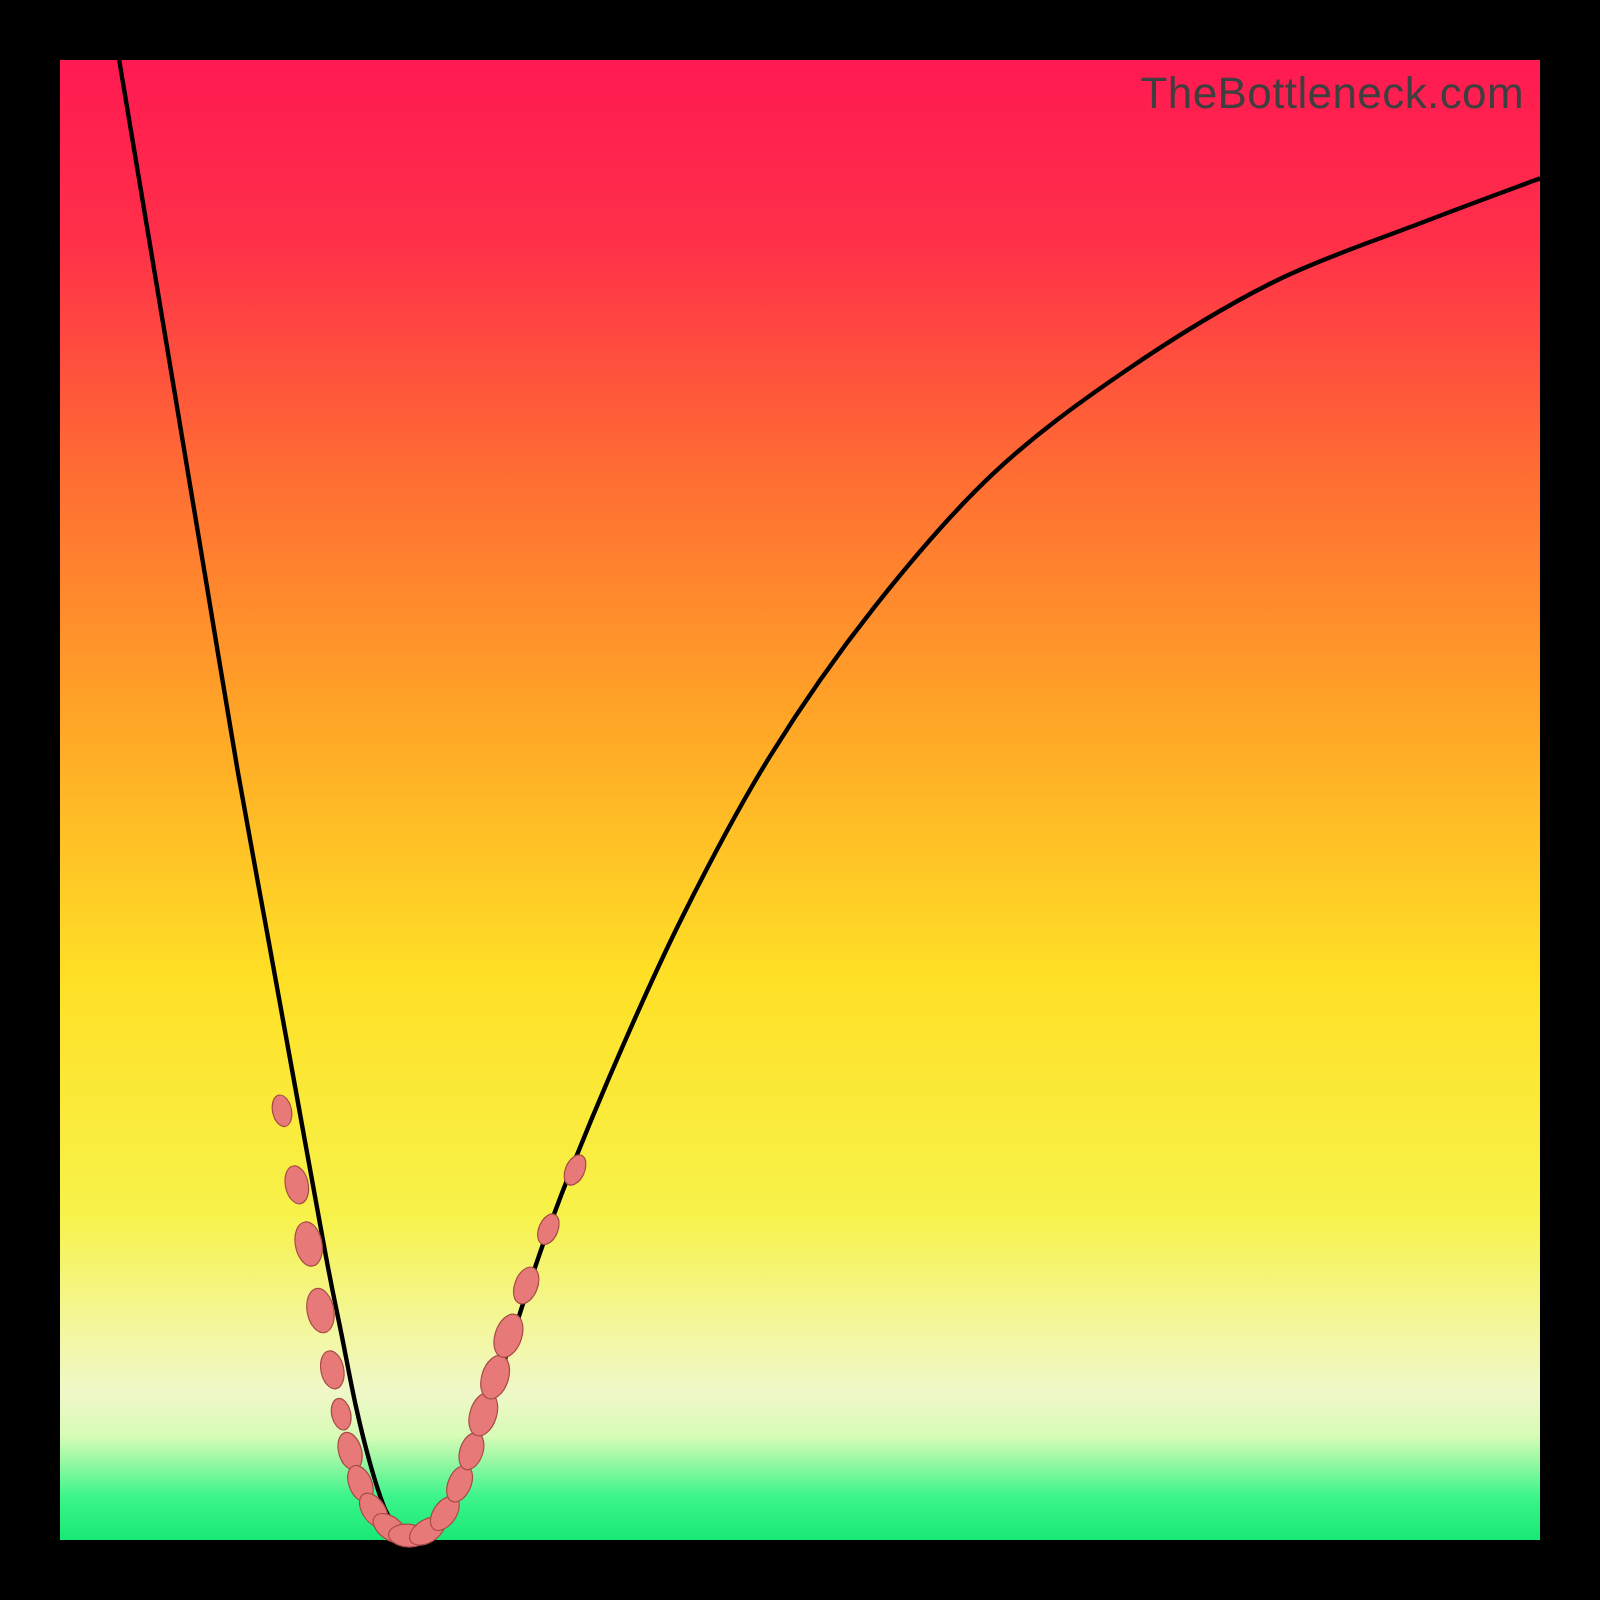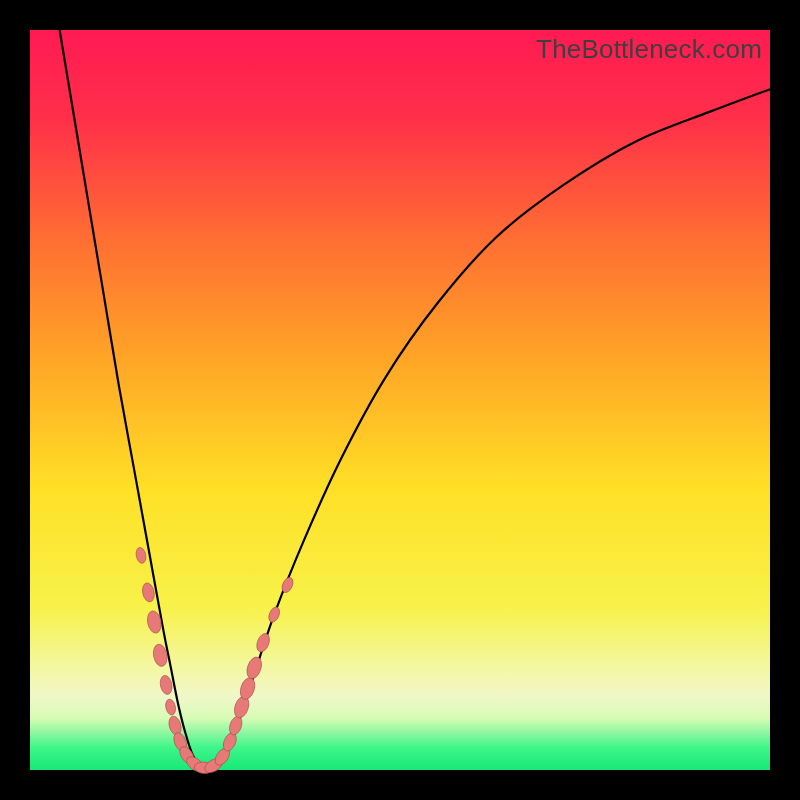--- a/index.html
+++ b/index.html
@@ -23,21 +23,21 @@
     top: 30px;
     width: 740px;
     height: 740px;
     
   }
   .watermark {
     position: absolute;
     top: 4px;
     right: 8px;
     color: #3f3f3f;
-    font-size: 26px;
+    font-size: 22px;
     font-weight: 500;
     letter-spacing: 0.2px;
     user-select: none;
   }
   svg.curve {
     position: absolute;
     left: 0;
     top: 0;
     width: 740px;
     height: 740px;

